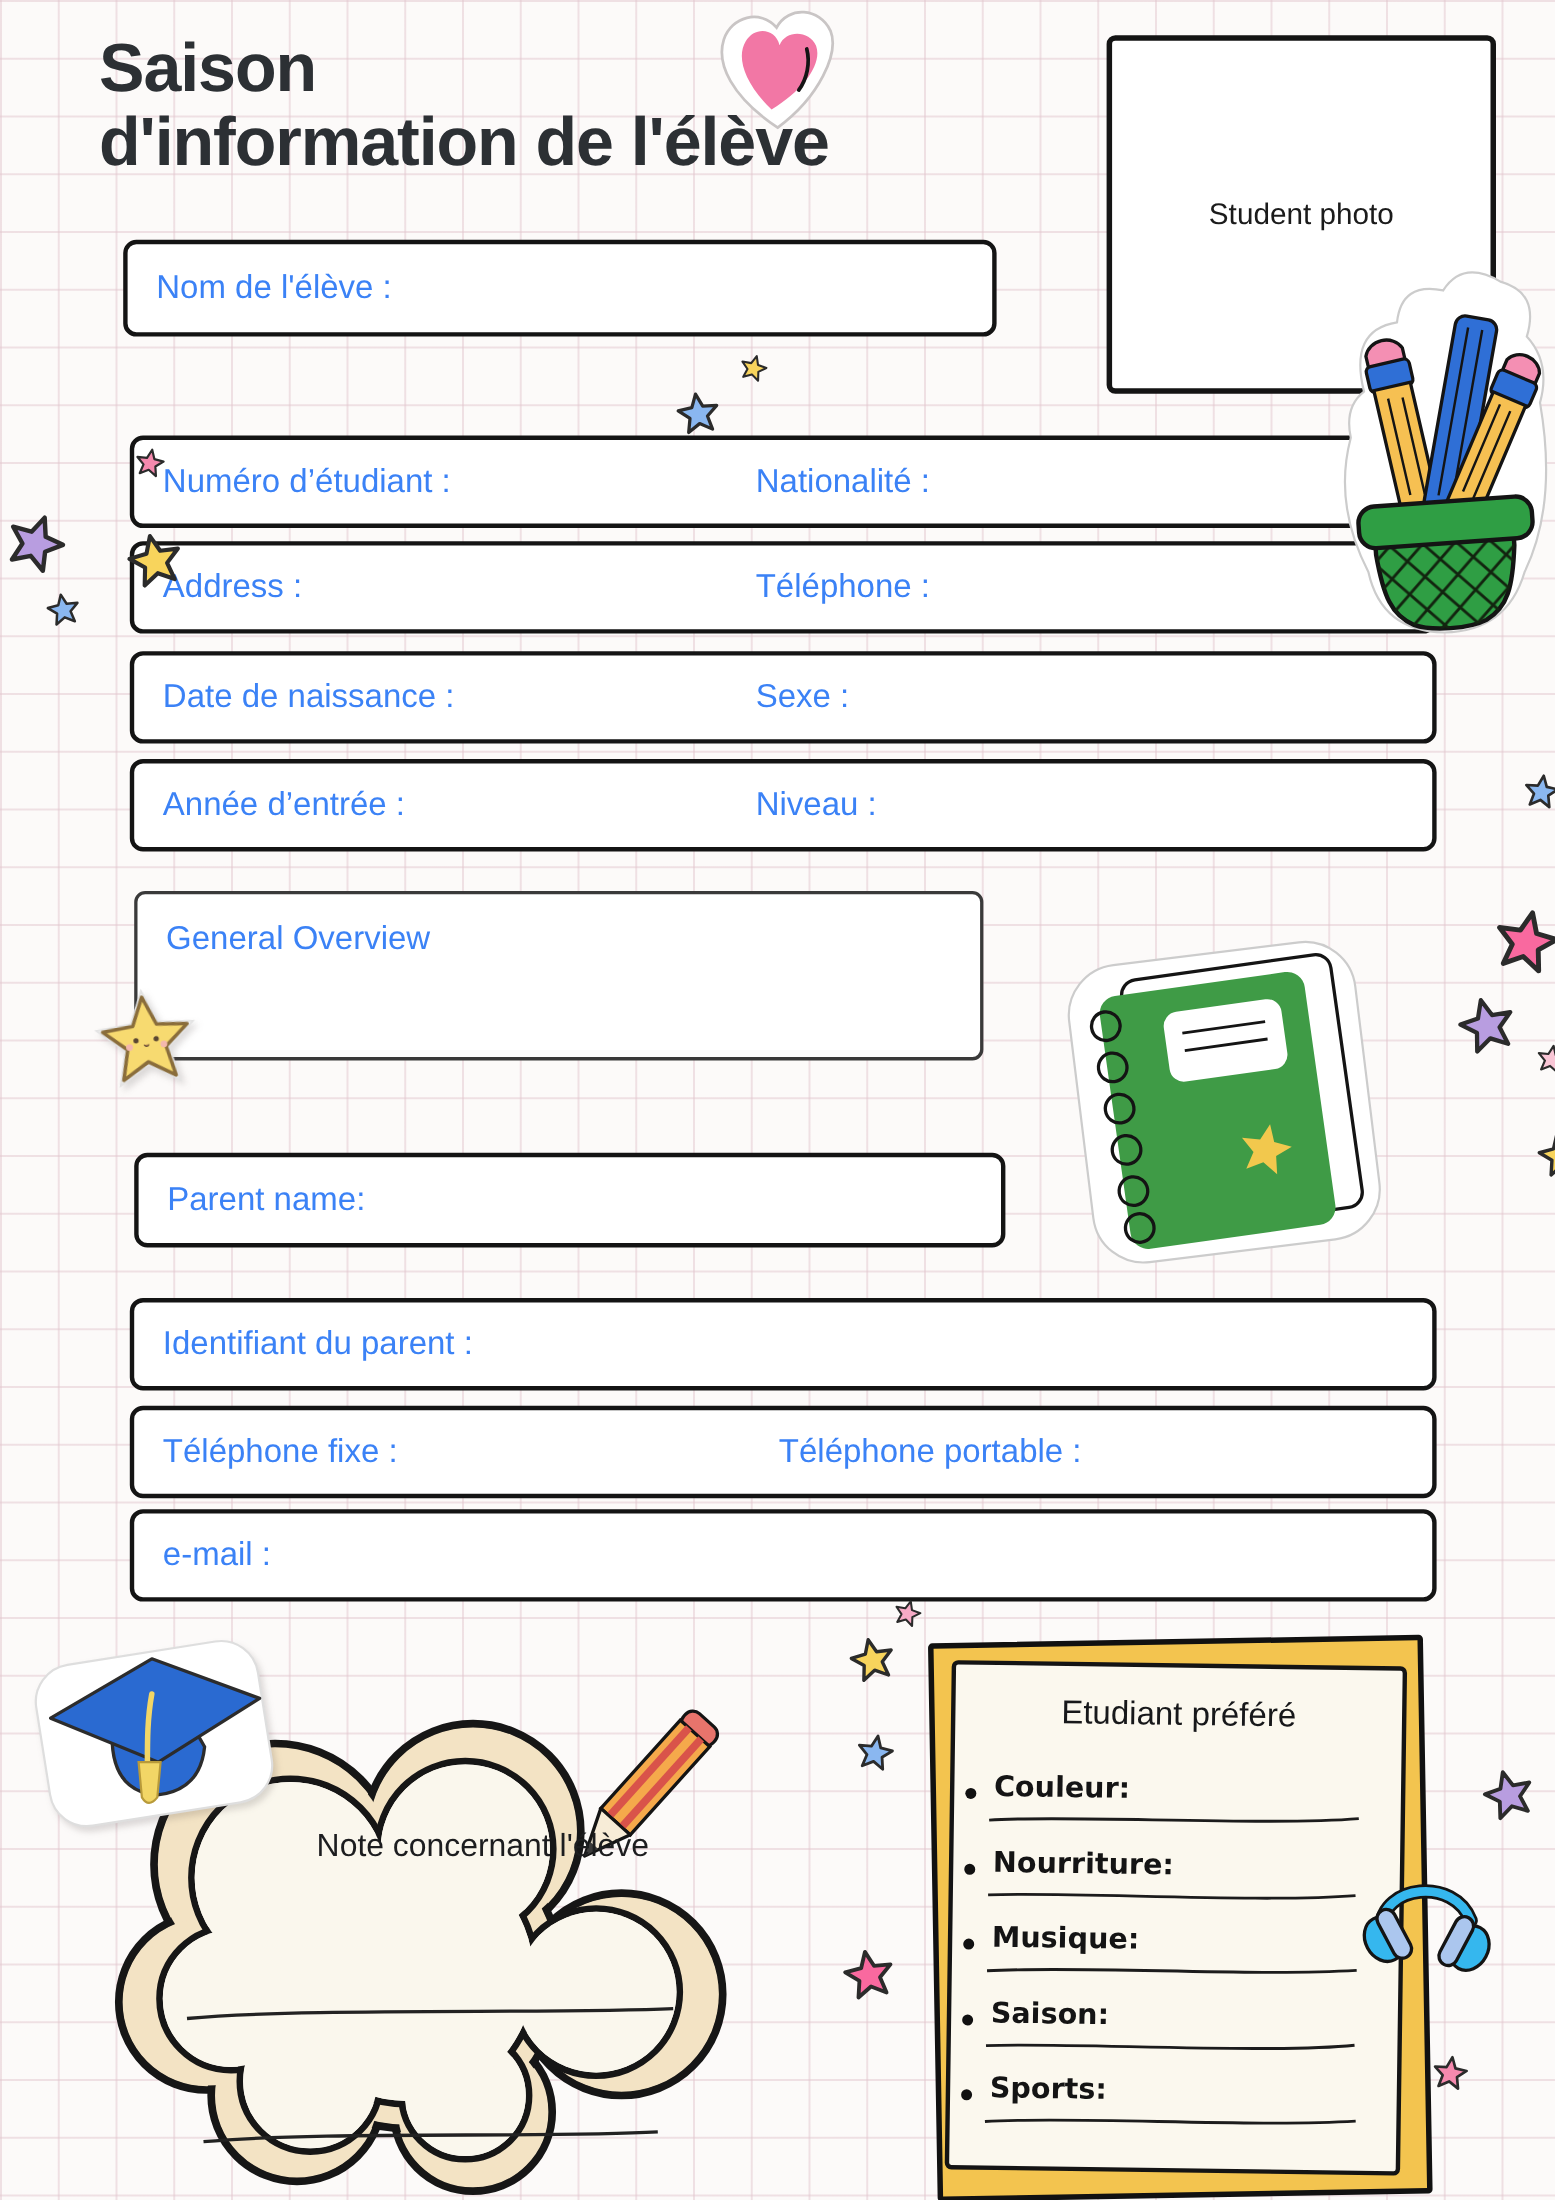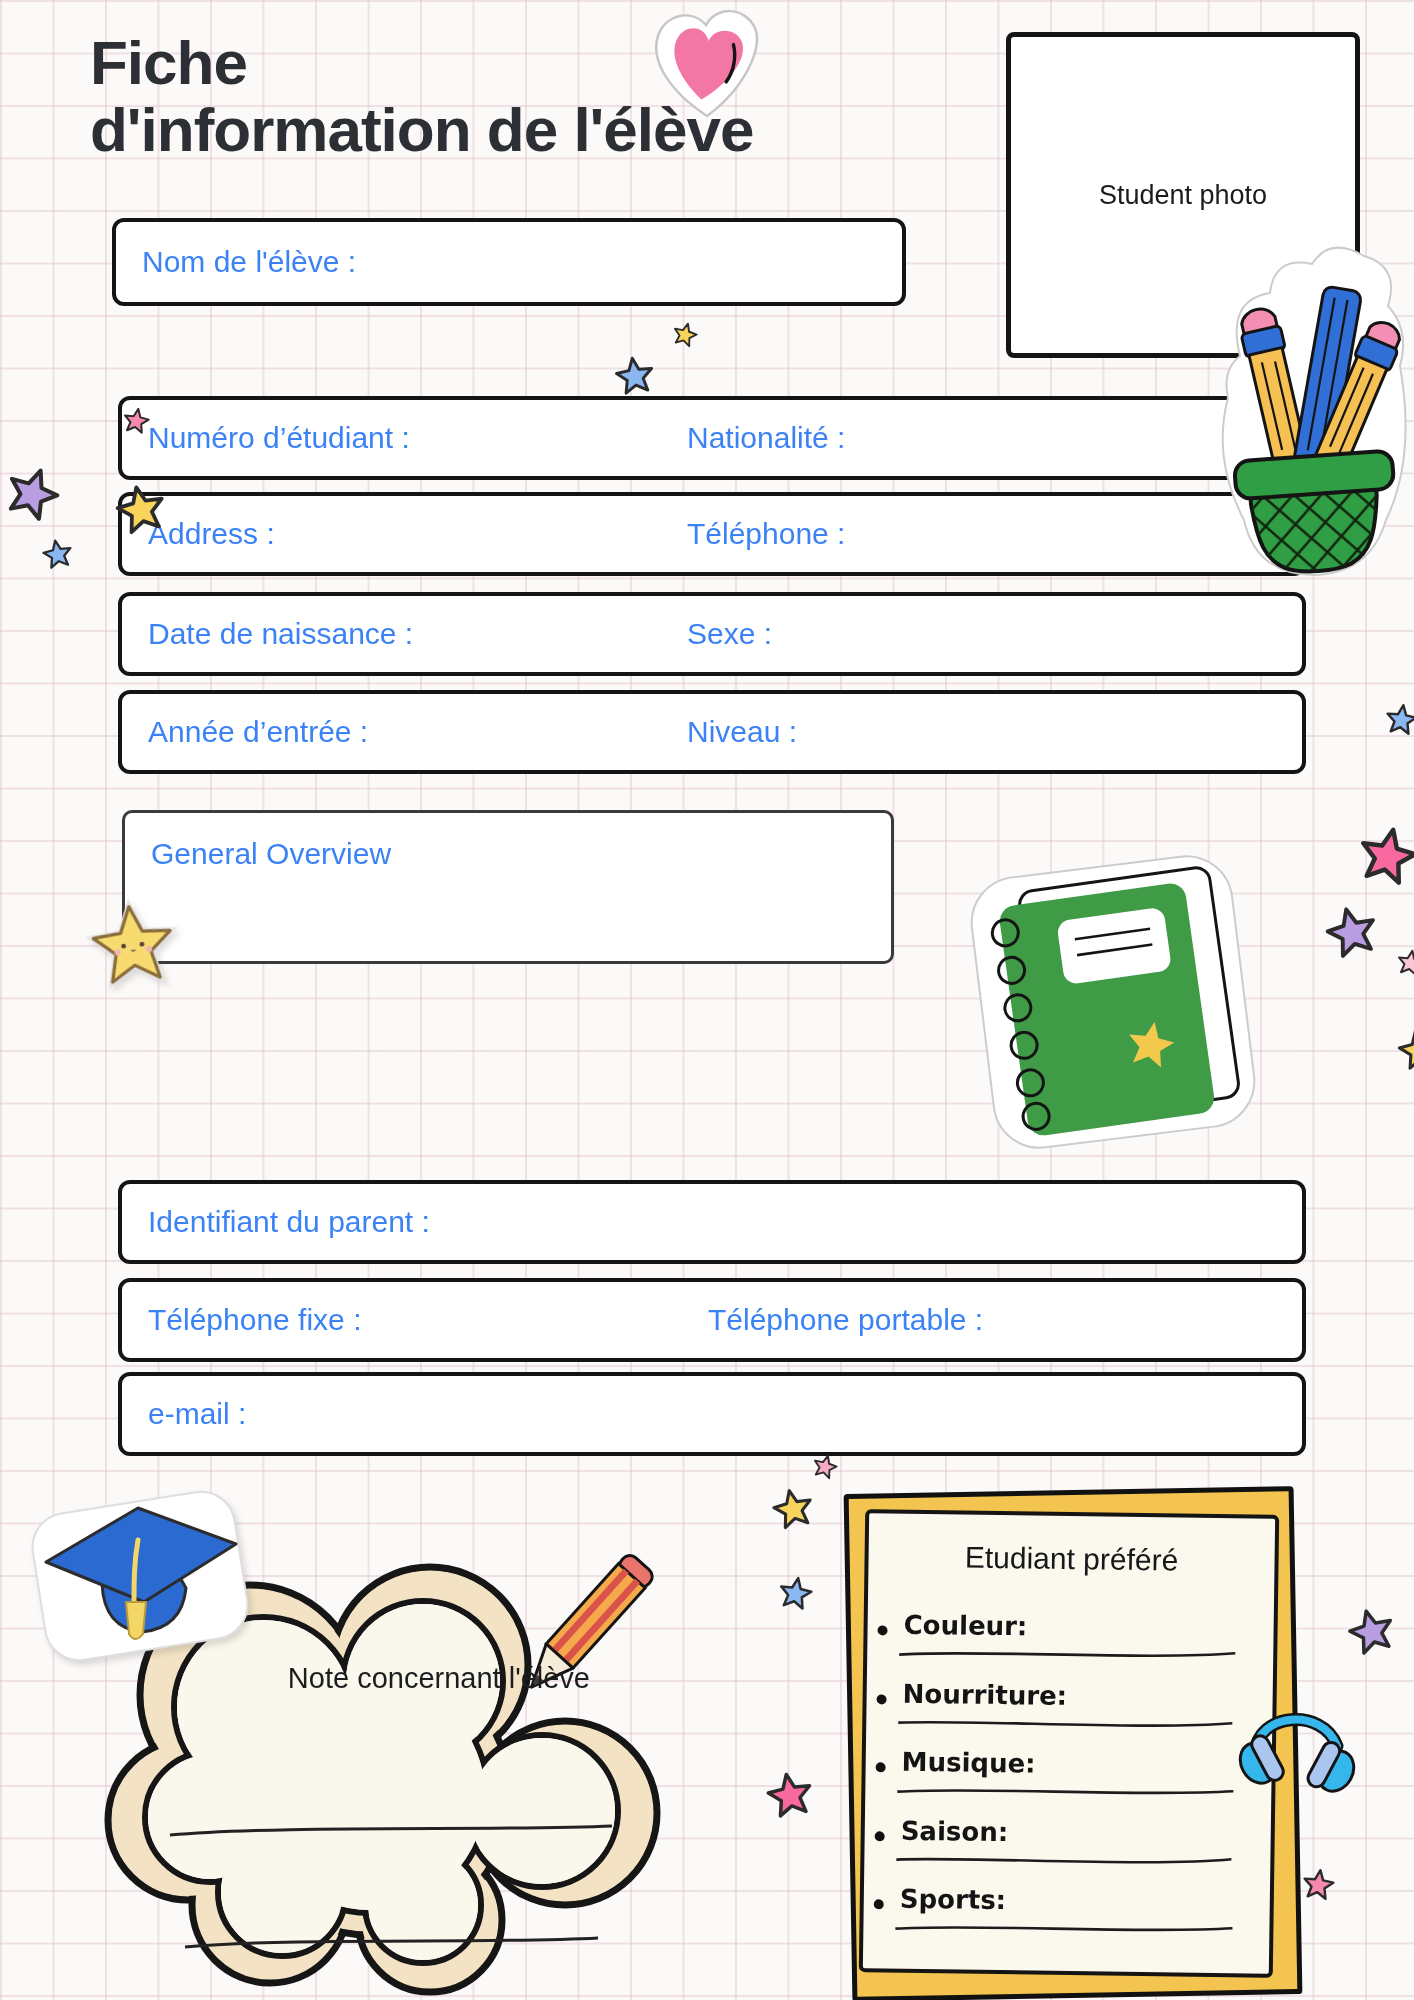--- a/index.html
+++ b/index.html
@@ -55,21 +55,21 @@
     </symbol>
     <pattern id="xhatch" patternUnits="userSpaceOnUse" width="30" height="30">
       <path d="M0,0 L30,30 M30,0 L0,30" stroke="#12240f" stroke-width="2.6" fill="none"></path>
     </pattern>
   </defs>
 </svg>
 
 <div class="page">
 
   <div class="title">
-    <div>Fiche</div>
+    <div>Saison</div>
     <div>d'information de l'élève</div>
   </div>
 
   <svg class="sticker-svg" style="left:645px;top:0px;width:125px;height:122px;z-index:6" viewBox="0 0 125 122">
     <path d="M62,116 C20,88 6,58 13,36 C20,15 46,8 61,25 C72,5 100,7 110,28 C118,48 100,88 62,116 Z" fill="#ffffff" stroke="#c9c5c5" stroke-width="2.5"></path>
     <g transform="rotate(8 62 60)">
       <path d="M62,100 C32,78 24,56 30,42 C36,27 55,26 61,41 C65,26 86,24 94,37 C102,52 89,78 62,100 Z" fill="#f277a5"></path>
       <path d="M86,41 C91,53 90,68 84,79" fill="none" stroke="#151515" stroke-width="3.4" stroke-linecap="round"></path>
     </g>
   </svg>
@@ -124,20 +124,23 @@
 
   <div class="row" style="left:118px;top:690px;width:1180px;height:76px">
     <span class="lbl">Année d’entrée :</span>
     <span class="lbl col2">Niveau :</span>
   </div>
 
   <div class="row overview" style="left:122px;top:810px;width:766px;height:148px">
     <span class="lbl">General Overview</span>
   </div>
 
+  <div class="row" style="left:122px;top:1048px;width:784px;height:78px">
+    <span class="lbl">Parent name:</span>
+  </div>
 
   <div class="row" style="left:118px;top:1180px;width:1180px;height:76px">
     <span class="lbl">Identifiant du parent :</span>
   </div>
 
   <div class="row" style="left:118px;top:1278px;width:1180px;height:76px">
     <span class="lbl">Téléphone fixe :</span>
     <span class="lbl col2b">Téléphone portable :</span>
   </div>
 

